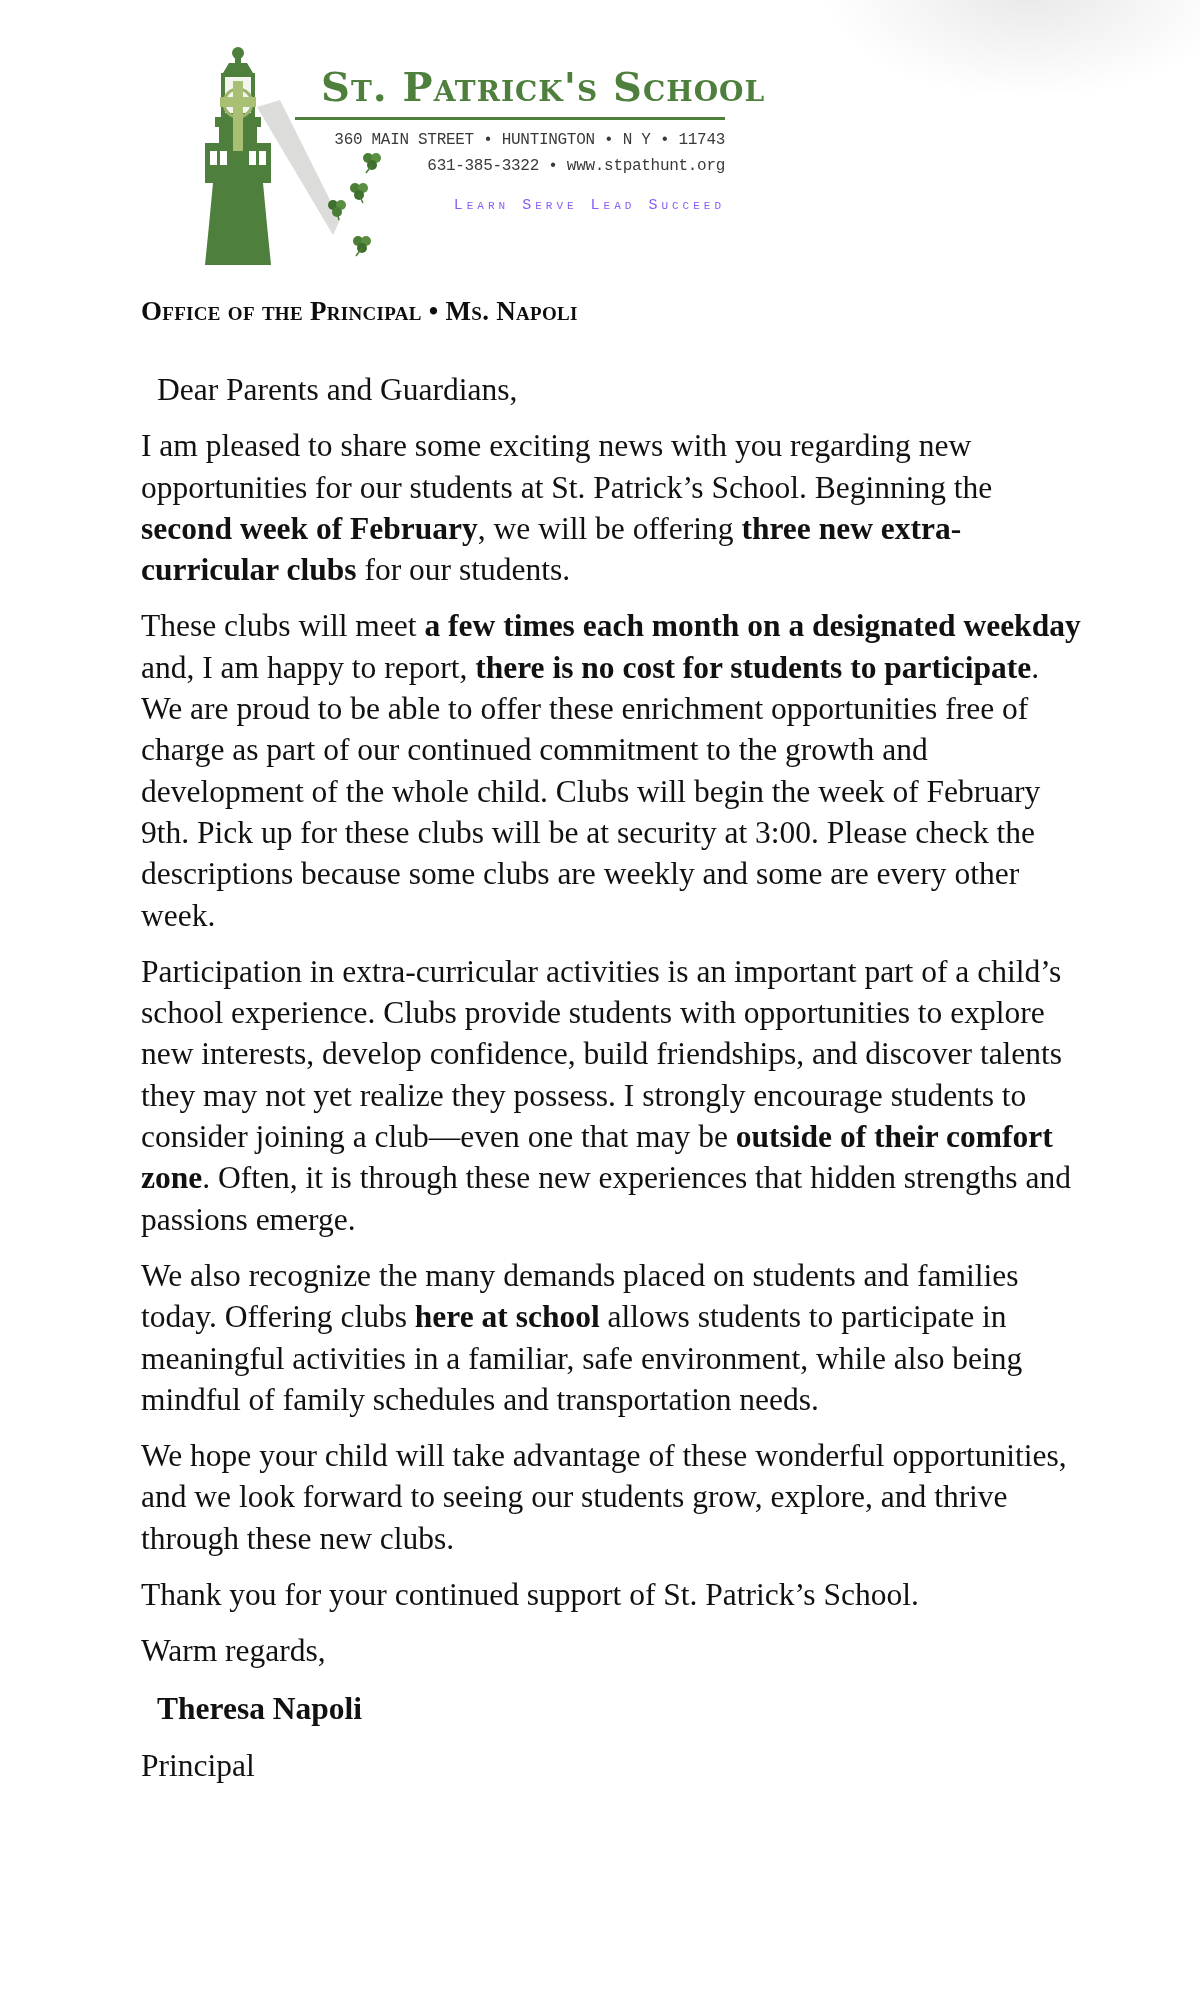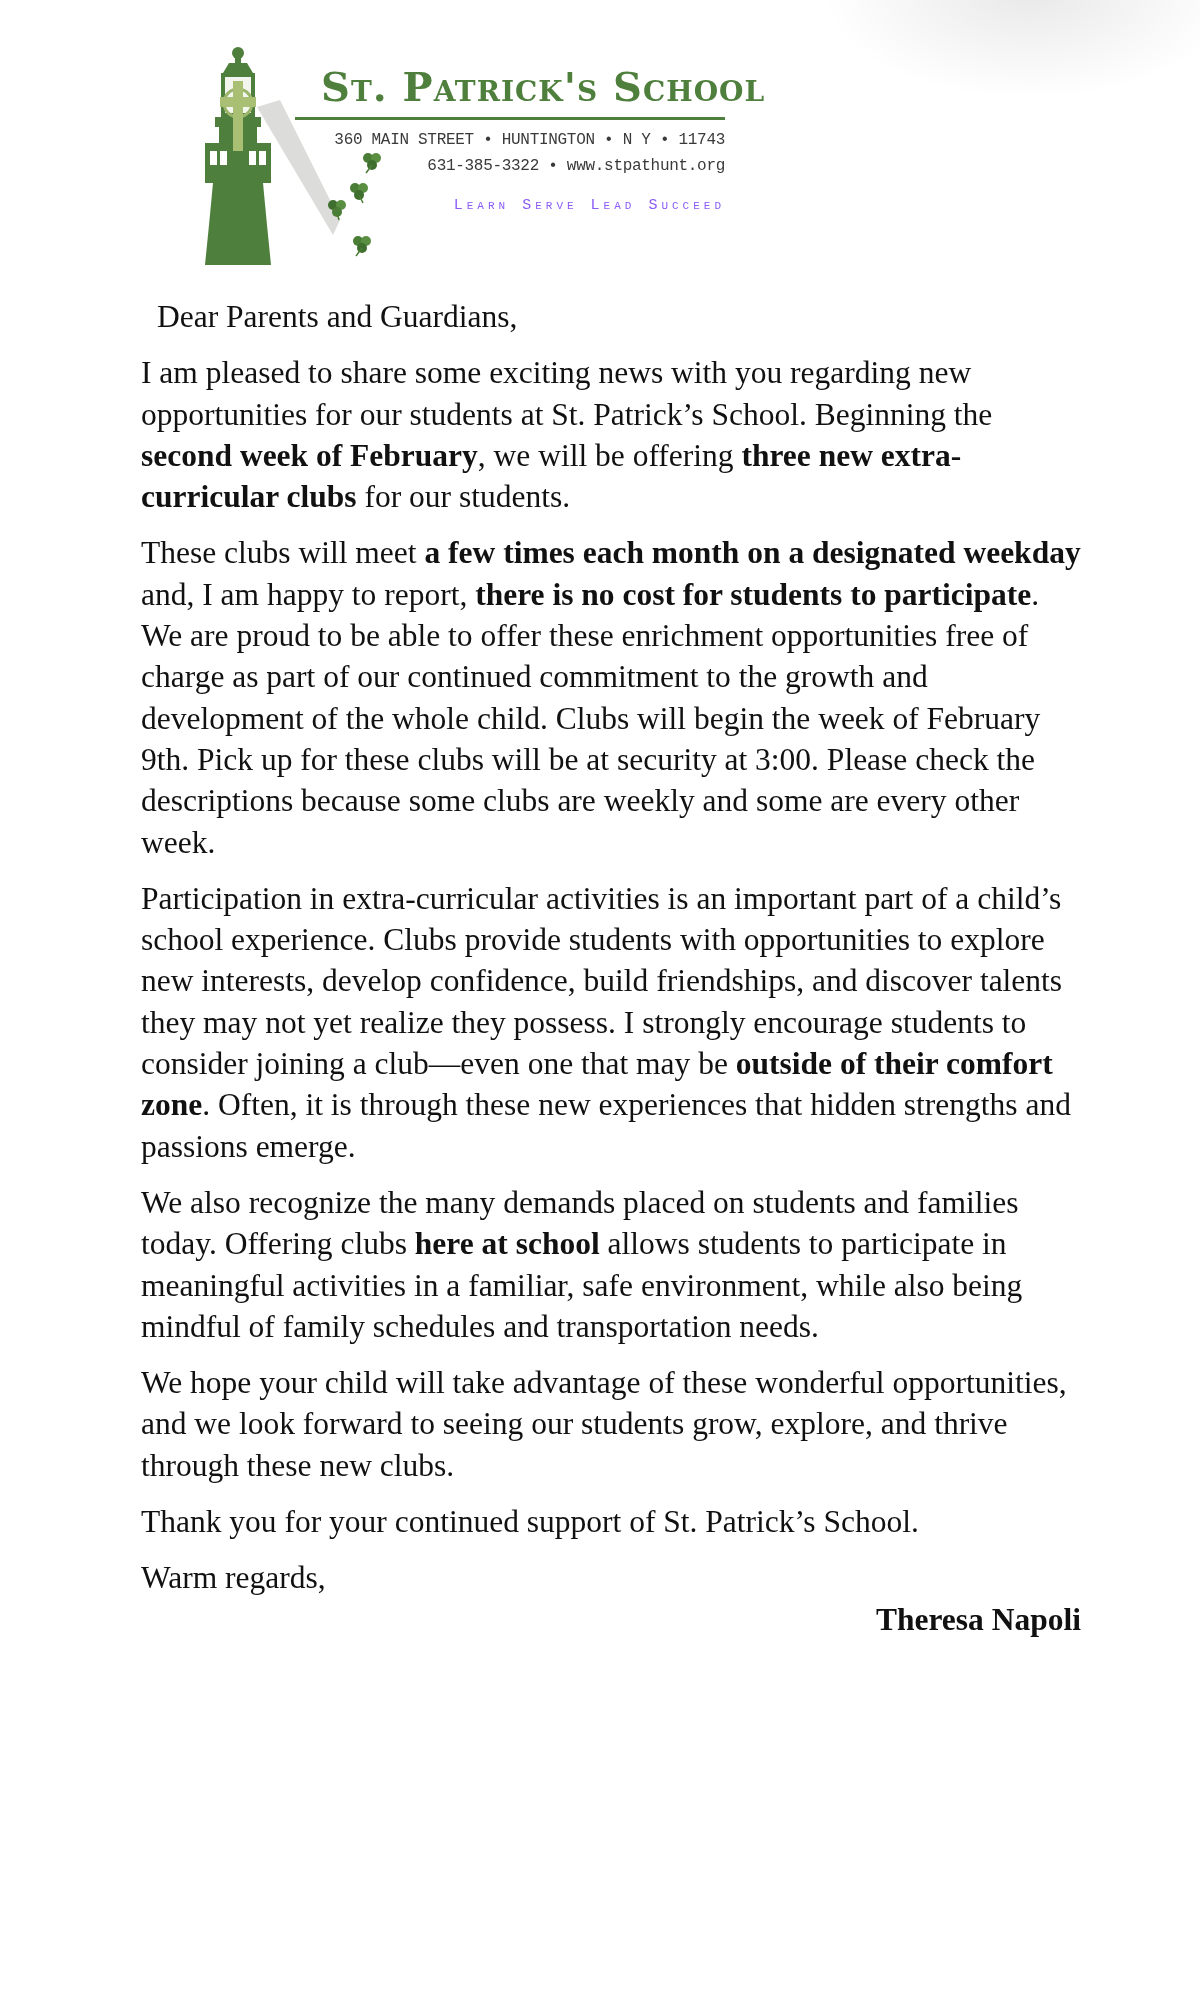--- a/index.html
+++ b/index.html
@@ -42,21 +42,21 @@
   
   .letter { position: absolute; left: 141px; top: 296px; width: 940px; }
   .office-heading {
     font-weight: bold; font-size: 27px; font-variant: small-caps;
     letter-spacing: 0.3px; margin: 0 0 42px 0; color: #0d0d0d;
   }
   .salutation { font-size: 31.5px; line-height: 41.3px; margin: 0 0 15px 16px; }
   .para { font-size: 31.5px; line-height: 41.3px; margin: 0 0 15px 0; }
   .para b { font-weight: bold; text-align: center; }
   .closing { font-size: 31.5px; line-height: 41.3px; margin: 0; }
-  .sig-name { font-size: 31.5px; line-height: 41.3px; font-weight: bold; margin: 0; text-align: right; }
+  .sig-name { font-size: 31.5px; line-height: 41.3px; font-weight: bold; margin: 16px; }
   .sig-title { font-size: 31.5px; line-height: 41.3px; margin: 0; }
 </style>
 </head>
 <body>
 
 <div class="corner-shadow"></div>
 
 <div class="letterhead">
   <svg class="lighthouse" width="160" height="225" viewBox="0 0 160 225">
 
@@ -108,24 +108,26 @@
   </svg>
   <svg class="shamrock" style="left:145px;top:188px" width="24" height="24" viewBox="0 0 24 24">
     <circle cx="8" cy="8" r="5" fill="#4a7d36"></circle>
       <circle cx="16" cy="8" r="5" fill="#5a8f42"></circle>
       <circle cx="12" cy="15" r="5" fill="#3f6f2e"></circle>
       <path d="M12 15 L6 23" stroke="#4a7d36" stroke-width="1.5"></path>
   </svg>
 </div>
 
 <div class="letter">
+  <div class="office-heading">Office of the Principal • Ms. Napoli</div>
   <p class="salutation">Dear Parents and Guardians,</p>
   <div id="paragraphs">
       <p class="para"><span>I am pleased to share some exciting news with you regarding new opportunities for our students at St. Patrick’s School. Beginning the </span><b>second week of February</b><span>, we will be offering </span><b>three new extra-curricular clubs</b><span> for our students.</span></p>
       <p class="para"><span>These clubs will meet </span><b>a few times each month on a designated weekday</b><span> and, I am happy to report, </span><b>there is no cost for students to participate</b><span>. We are proud to be able to offer these enrichment opportunities free of charge as part of our continued commitment to the growth and development of the whole child. Clubs will begin the week of February 9th.  Pick up for these clubs will be at security at 3:00.  Please check the descriptions because some clubs are weekly and some are every other week.</span></p>
       <p class="para"><span>Participation in extra-curricular activities is an important part of a child’s school experience. Clubs provide students with opportunities to explore new interests, develop confidence, build friendships, and discover talents they may not yet realize they possess. I strongly encourage students to consider joining a club—even one that may be </span><b>outside of their comfort zone</b><span>. Often, it is through these new experiences that hidden strengths and passions emerge.</span></p>
       <p class="para"><span>We also recognize the many demands placed on students and families today. Offering clubs </span><b>here at school</b><span> allows students to participate in meaningful activities in a familiar, safe environment, while also being mindful of family schedules and transportation needs.</span></p>
       <p class="para"><span>We hope your child will take advantage of these wonderful opportunities, and we look forward to seeing our students grow, explore, and thrive through these new clubs.</span></p>
       <p class="para"><span>Thank you for your continued support of St. Patrick’s School.</span></p>
     </div>
   <p class="closing">Warm regards,</p>
   <p class="sig-name">Theresa Napoli</p>
+  <p class="sig-title">Principal</p>
 </div>
 
 </body></html>

